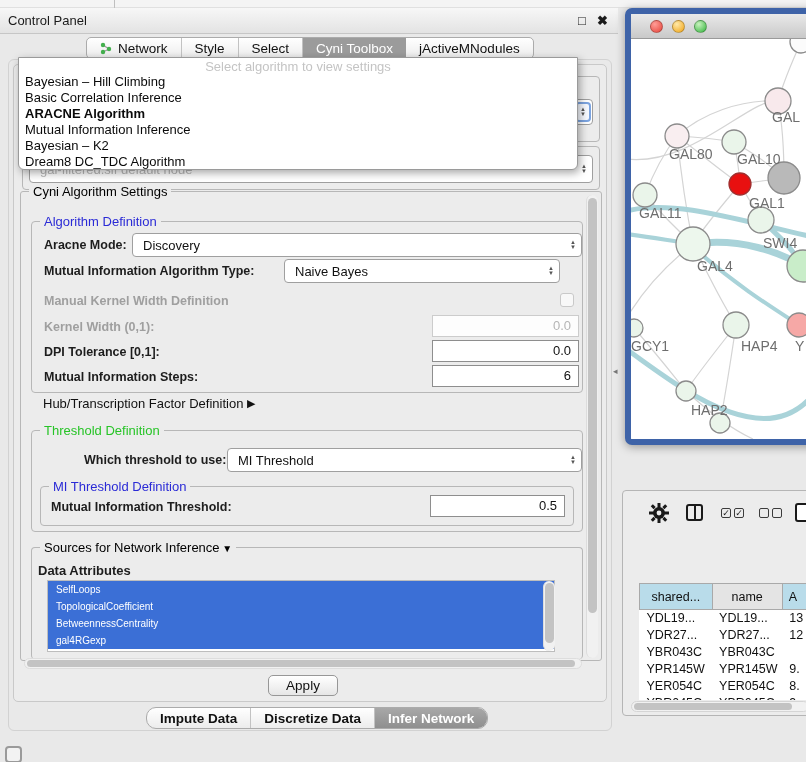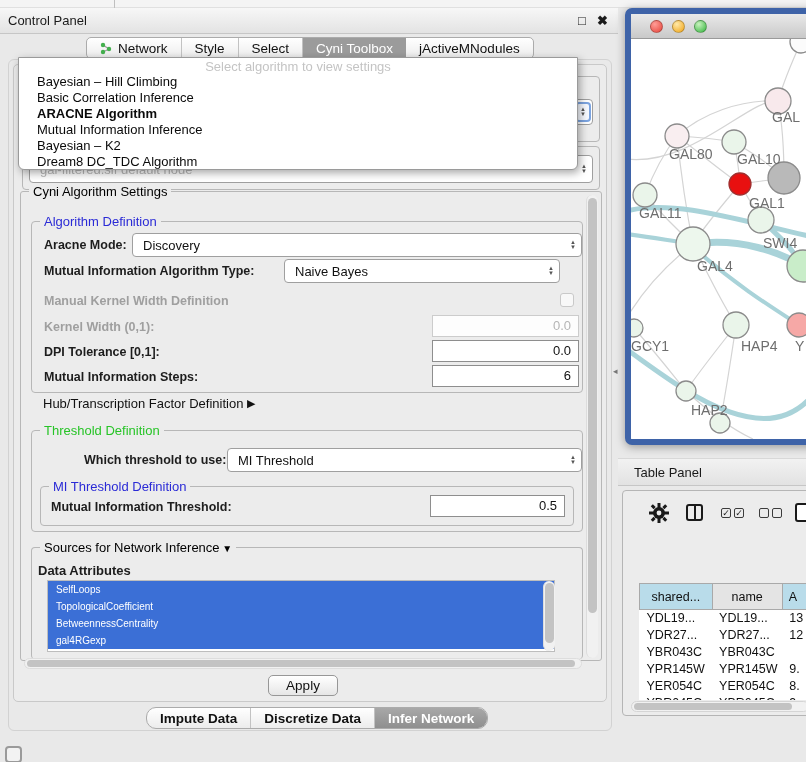--- a/index.html
+++ b/index.html
@@ -60,21 +60,21 @@
   .btn { position:absolute; background:linear-gradient(#ffffff,#e6e6e6); border:1px solid #979797; border-radius:5px; font-size:13.5px; color:#111; text-align:center; }
 
   
   .bottom-tabbar { left:146px; top:707px; height:22px; display:flex; border:1px solid #ababab; border-radius:10px; background:linear-gradient(#ffffff,#ececec); overflow:hidden; }
   .bottom-tabbar .tab { font-weight:bold; font-size:13.5px; }
   .bottom-tabbar .tab.selected { background:linear-gradient(#a8a8a8,#8f8f8f); color:#fff; }
 
   
   .dropdown { left:18px; top:57px; width:560px; height:113px; background:#ffffff; border:1px solid #9a9a9a; border-radius:0 0 6px 6px; box-shadow:2px 3px 8px rgba(0,0,0,0.35); z-index:50; }
   .dd-placeholder { position:absolute; left:0; top:1px; width:100%; text-align:center; font-size:13px; color:#c4c4c4; }
-  .dd-item { position:absolute; left:12px; width:100%; height:16px; line-height:16px; padding-left:6px; font-size:13px; color:#0a0a0a; white-space:nowrap; }
+  .dd-item { position:absolute; left:0; width:100%; height:16px; line-height:16px; padding-left:6px; font-size:13px; color:#0a0a0a; white-space:nowrap; }
   .dd-item.bold { font-weight:bold; }
 
   
   .splitter { left:613px; top:366px; font-size:9px; color:#777; }
 
   
   .bl-icon { left:5px; top:746px; width:17px; height:17px; border:2px solid #9a9a9a; border-radius:4px; background:#f2f2f2; }
 
   
   .net-window { left:625px; top:8px; width:200px; height:437px; border:6px solid #3e63a8; border-radius:7px; background:#fff; box-shadow:0 2px 10px rgba(0,0,0,0.35); overflow:hidden; }
@@ -332,23 +332,20 @@
       <div class="node-label" style="left:8px;   top:166px;">GAL11</div>
       <div class="node-label" style="left:132px; top:196px;">SWI4</div>
       <div class="node-label" style="left:66px;  top:219px;">GAL4</div>
       <div class="node-label" style="left:0px;   top:299px;">GCY1</div>
       <div class="node-label" style="left:110px; top:299px;">HAP4</div>
       <div class="node-label" style="left:164px; top:299px;">Y</div>
       <div class="node-label" style="left:60px;  top:363px;">HAP2</div>
     </div>
   </div>
 
-  <div class="abs tp-titlebar">
-    <span class="tp-title">Table Panel</span>
-  </div>
 
   <div class="abs table-window">
     <div class="tp-toolbar">
       <svg style="position:absolute; left:26px; top:4px;" width="20" height="20" viewBox="0 0 20 20">
         <g fill="#1a1a1a">
           <circle cx="10" cy="10" r="6"></circle>
           <rect x="8.5" y="0" width="3" height="5"></rect>
             <rect x="8.5" y="15" width="3" height="5"></rect>
           <rect x="0" y="8.5" width="5" height="3"></rect>
             <rect x="15" y="8.5" width="5" height="3"></rect>

